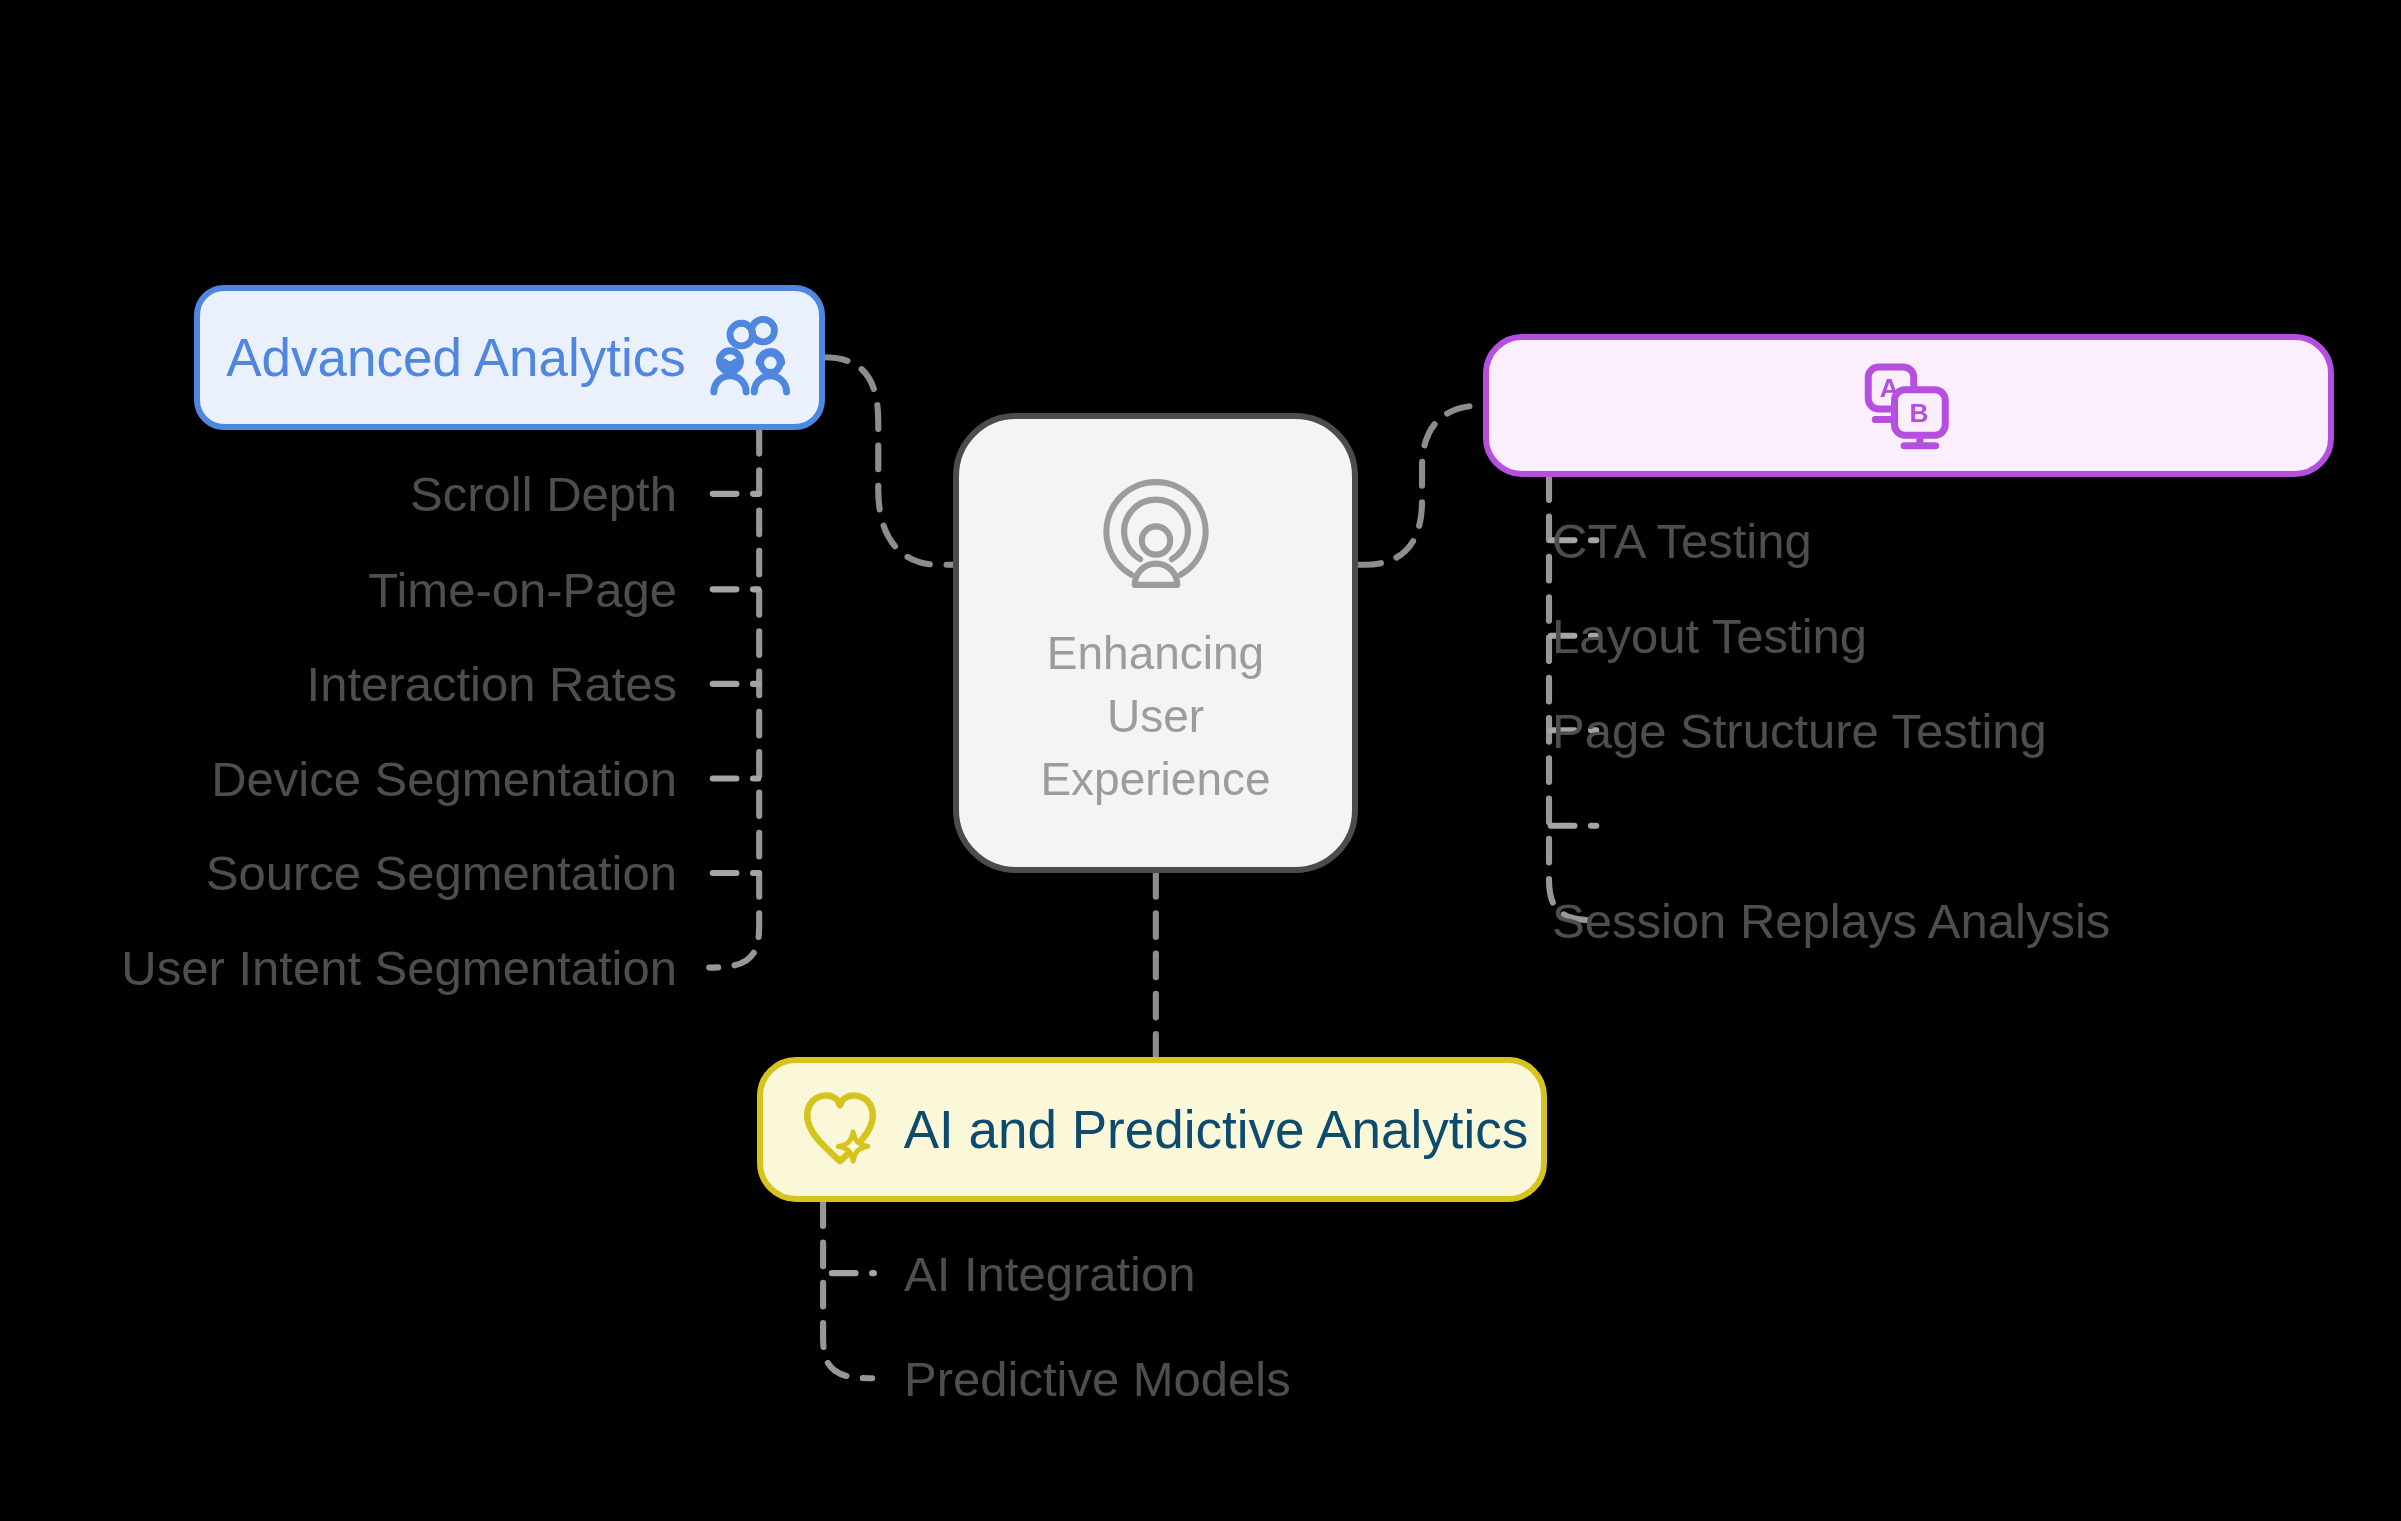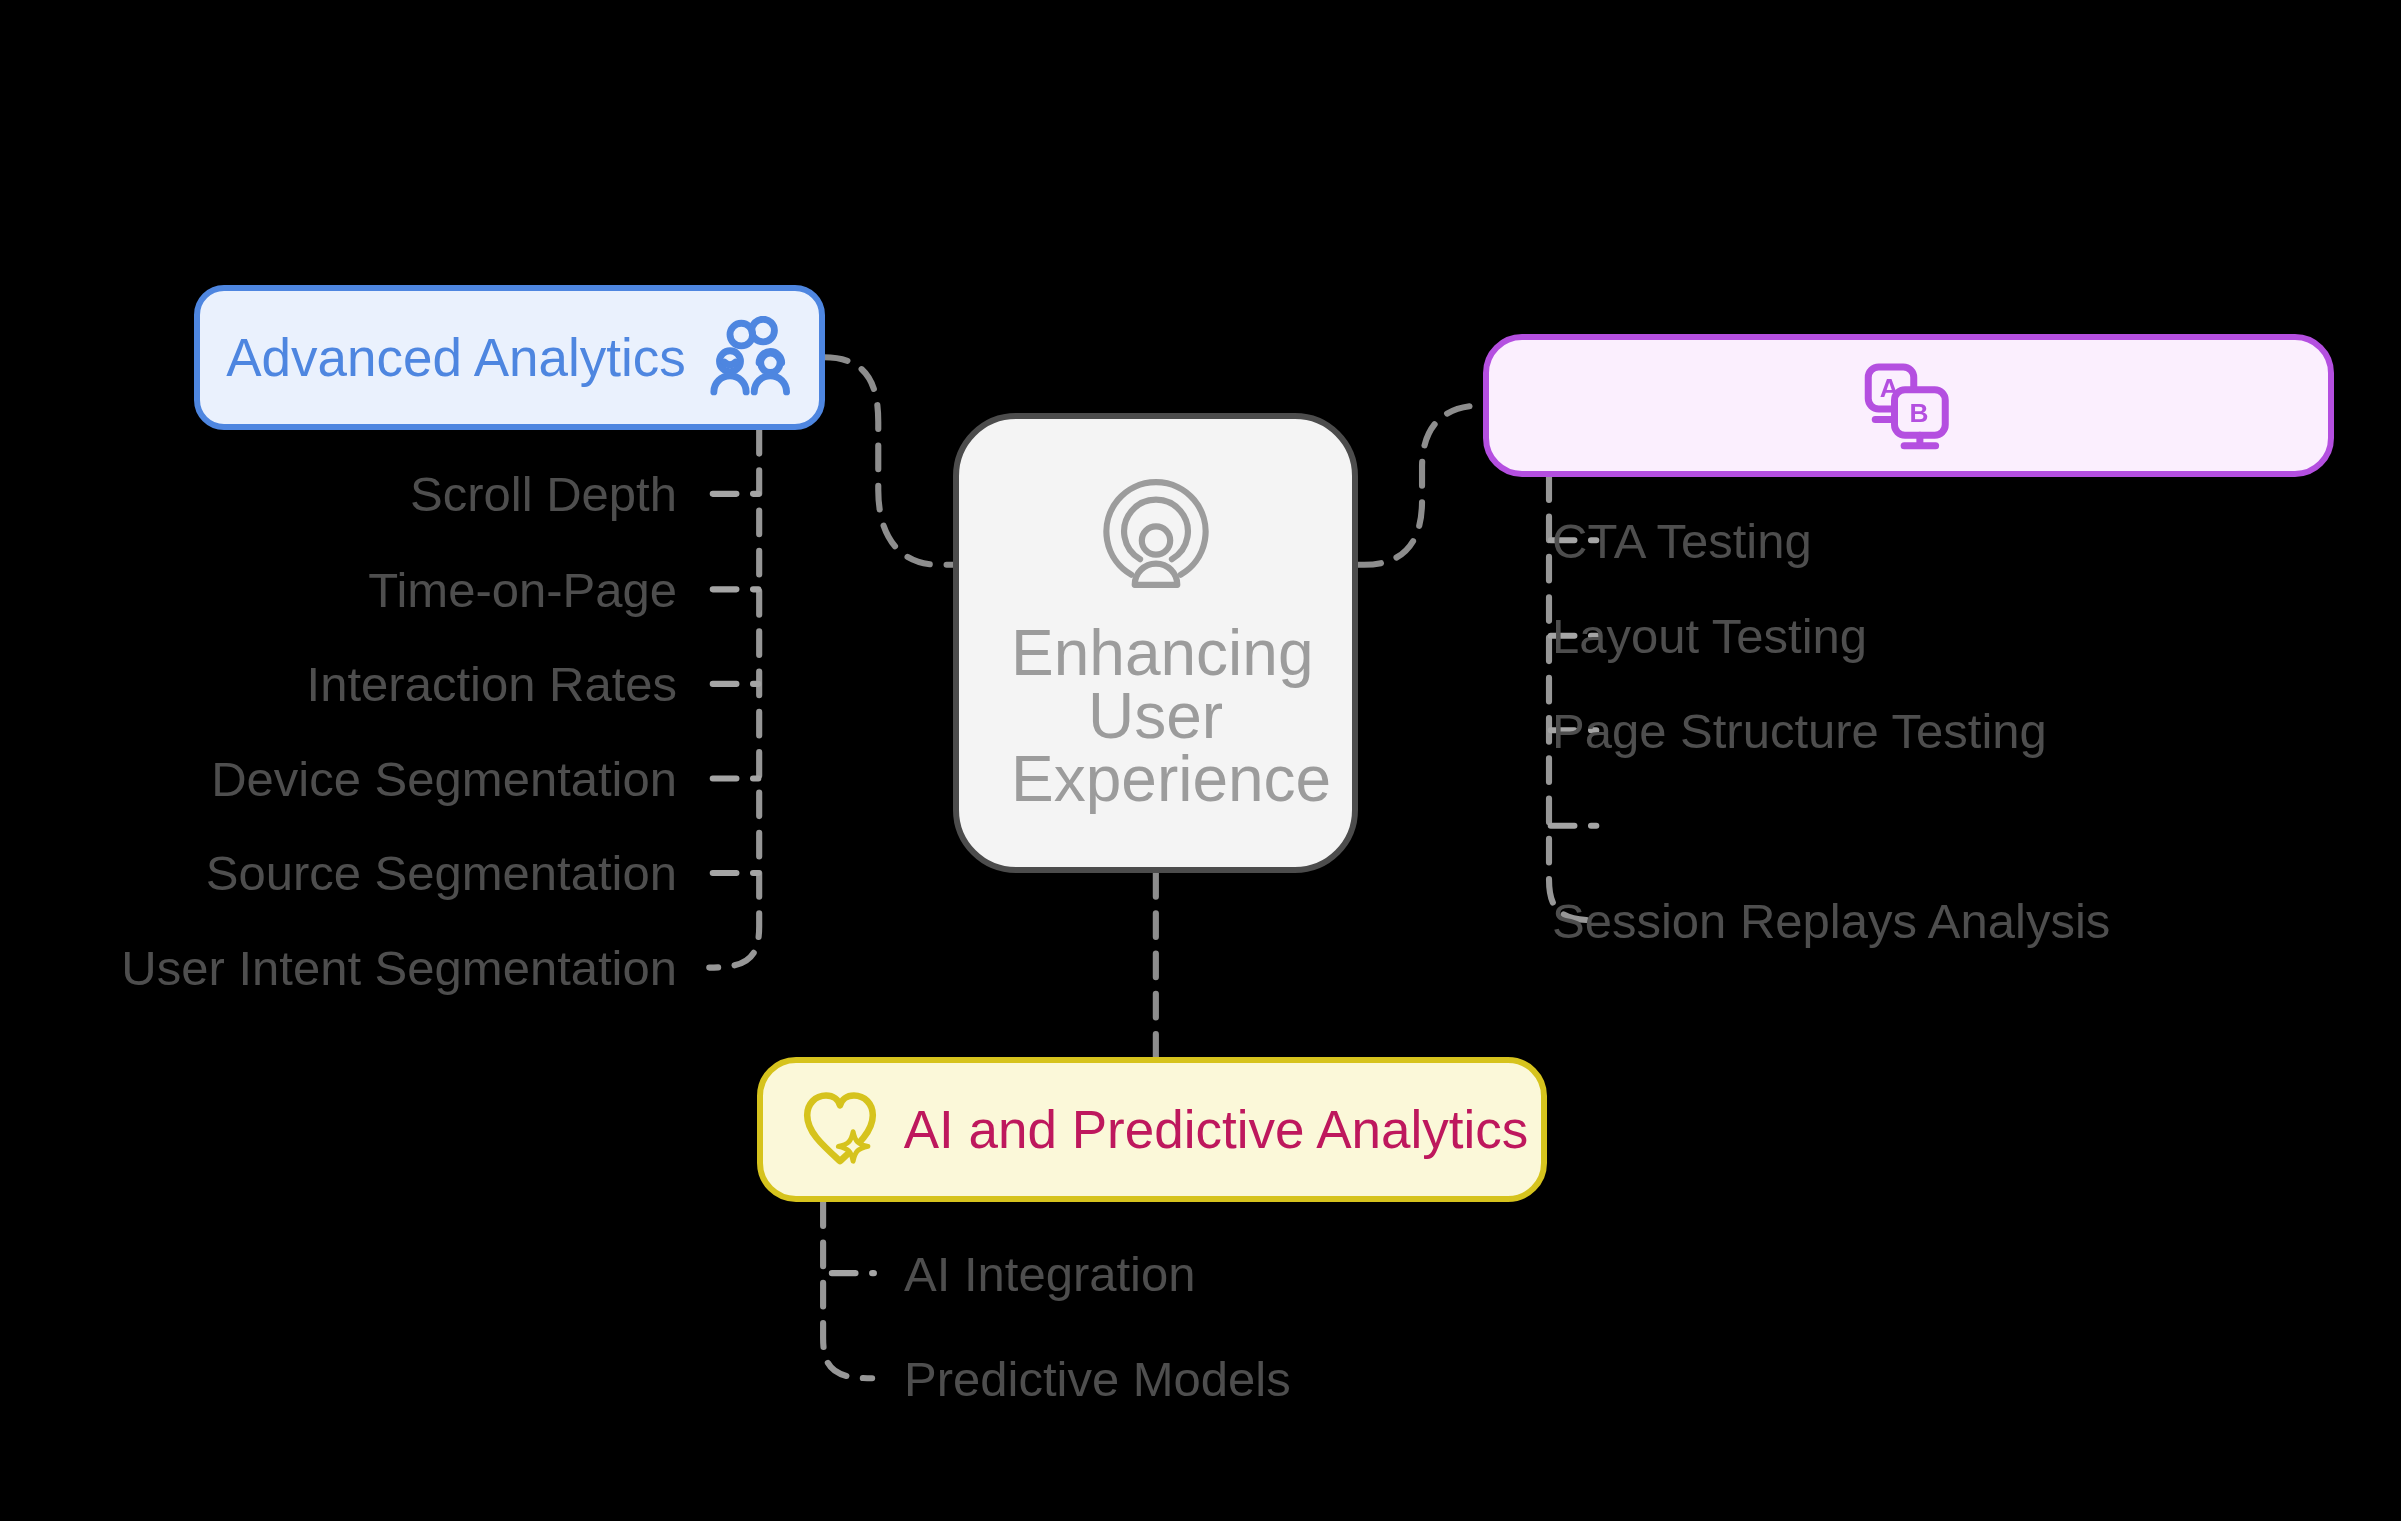--- a/index.html
+++ b/index.html
@@ -71,35 +71,35 @@
     border-radius: 39px;
     background: #fbeffe;
     border-color: #b44fe0;
     color: #b752e6;
   }
   .node-ai {
     left: 757px; top: 1057px; width: 790px; height: 145px;
     border-radius: 39px;
     background: #fbf8d9;
     border-color: #d6c31d;
-    color: #be185d;
+    color: #0c4a6e;
     padding-left: 23px;
   }
   .node-center {
     left: 953px; top: 413px; width: 405px; height: 460px;
     border-radius: 63px;
     background: #f4f4f4;
     border-color: #4c4c4c;
     color: #9c9c9c;
     flex-direction: column;
     gap: 23px;
     white-space: normal;
   }
   .node-center .center-label {
-    font-size: 64px;
+    font-size: 46px;
     line-height: 63px;
     text-align: center;
     width: 289px;
     color: #9c9c9c;
   }
   .leaf {
     position: absolute;
     height: 60px;
     line-height: 60px;
     font-size: 49px;

